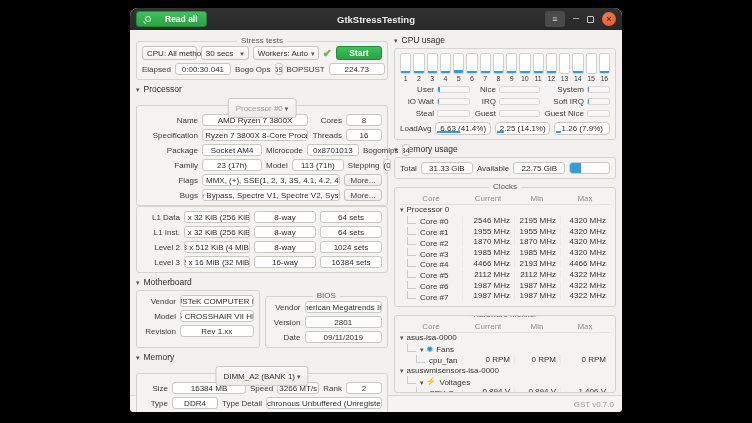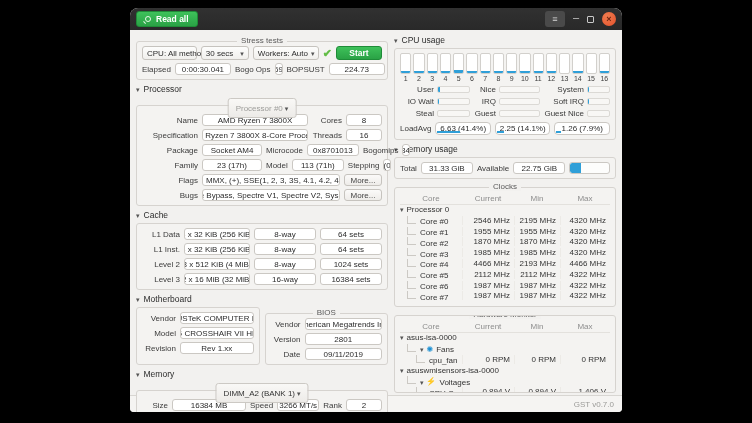--- a/index.html
+++ b/index.html
@@ -4,21 +4,21 @@
 <style>
   * { margin:0; padding:0; box-sizing:border-box; }
   html,body { width:752px; height:423px; background:#000; font-family:"Liberation Sans",sans-serif; overflow:hidden; }
 
   .window { position:absolute; left:130px; top:8px; width:492px; height:404px;
     border-radius:8px 8px 4px 4px; overflow:hidden; background:#f2f1ef;
     box-shadow:0 3px 10px rgba(0,0,0,.7); display:flex; flex-direction:column; }
 
   
   .titlebar { height:22px; background:linear-gradient(#313131,#292929); display:flex; align-items:center; padding:0 6px; position:relative; flex:0 0 auto; }
-  .btn-readall { background:linear-gradient(#3ec15a,#2aa245); border:1px solid #1f8c38; border-radius:3px; color:#fff; font-size:8.5px; font-weight:bold; height:16px; display:flex; align-items:center; gap:5px; padding:4px 8px; z-index:1; }
+  .btn-readall { background:linear-gradient(#3ec15a,#2aa245); border:1px solid #1f8c38; border-radius:3px; color:#fff; font-size:8.5px; font-weight:bold; height:16px; display:flex; align-items:center; gap:14px; padding:4px 8px; z-index:1; }
   .mag { width:6px; height:6px; border:1.2px solid #e8f7e8; border-radius:50%; position:relative; }
   .mag::after { content:""; position:absolute; width:3px; height:1.2px; background:#e8f7e8; left:-3px; top:5px; transform:rotate(45deg); }
   .win-title { position:absolute; left:0; right:0; text-align:center; color:#ececec; font-weight:bold; font-size:9.5px; pointer-events:none; }
   .tb-right { margin-left:auto; display:flex; align-items:center; gap:8px; z-index:1; }
   .tb-menu { width:20px; height:16px; background:#4a4a4a; border-radius:3px; color:#d8d8d8; display:flex; align-items:center; justify-content:center; font-size:9px; }
   .tb-min { color:#c9c9c9; font-size:11px; line-height:4px; padding-bottom:5px; }
   .tb-max { width:7px; height:7px; border:1px solid #c9c9c9; border-radius:1px; }
   .tb-close { width:14px; height:14px; border-radius:50%; background:radial-gradient(circle at 35% 30%,#f07c4f,#e4512b); color:#6b2410; font-size:9px; font-weight:bold; display:flex; align-items:center; justify-content:center; }
 
   
@@ -97,20 +97,21 @@
 </head>
 <body>
 
 <div class="window">
 
   <div class="titlebar">
     <div class="btn-readall">
       <span class="mag"></span>
       <span>Read all</span>
     </div>
+    <div class="win-title">GtkStressTesting</div>
     <div class="tb-right">
       <div class="tb-menu">≡</div>
       <div class="tb-min">–</div>
       <div class="tb-max"></div>
       <div class="tb-close">×</div>
     </div>
   </div>
 
   <div class="content">
 
@@ -186,24 +187,20 @@
           <div class="entry grow" style="justify-content:flex-start">MMX, (+), SSE(1, 2, 3, 3S, 4.1, 4.2, 4A), AVX(1, 2), AES, CLMUI</div>
           <div class="btn-more">More...</div>
         </div>
         <div class="row">
           <span class="lbl w56">Bugs</span>
           <div class="entry grow">Spec Store Bypass, Spectre V1, Spectre V2, Sysret Ss Attrs</div>
           <div class="btn-more">More...</div>
         </div>
       </div>
 
-      <div class="expander">
-        <span class="tri">▾</span>
-        <span>Cache</span>
-      </div>
       <div class="frame">
         <div class="row">
           <span class="lbl w38">L1 Data</span>
           <div class="entry grow">8 x 32 KiB (256 KiB)</div>
           <div class="entry e62">8-way</div>
           <div class="entry e62">64 sets</div>
         </div>
         <div class="row">
           <span class="lbl w38">L1 Inst.</span>
           <div class="entry grow">8 x 32 KiB (256 KiB)</div>

